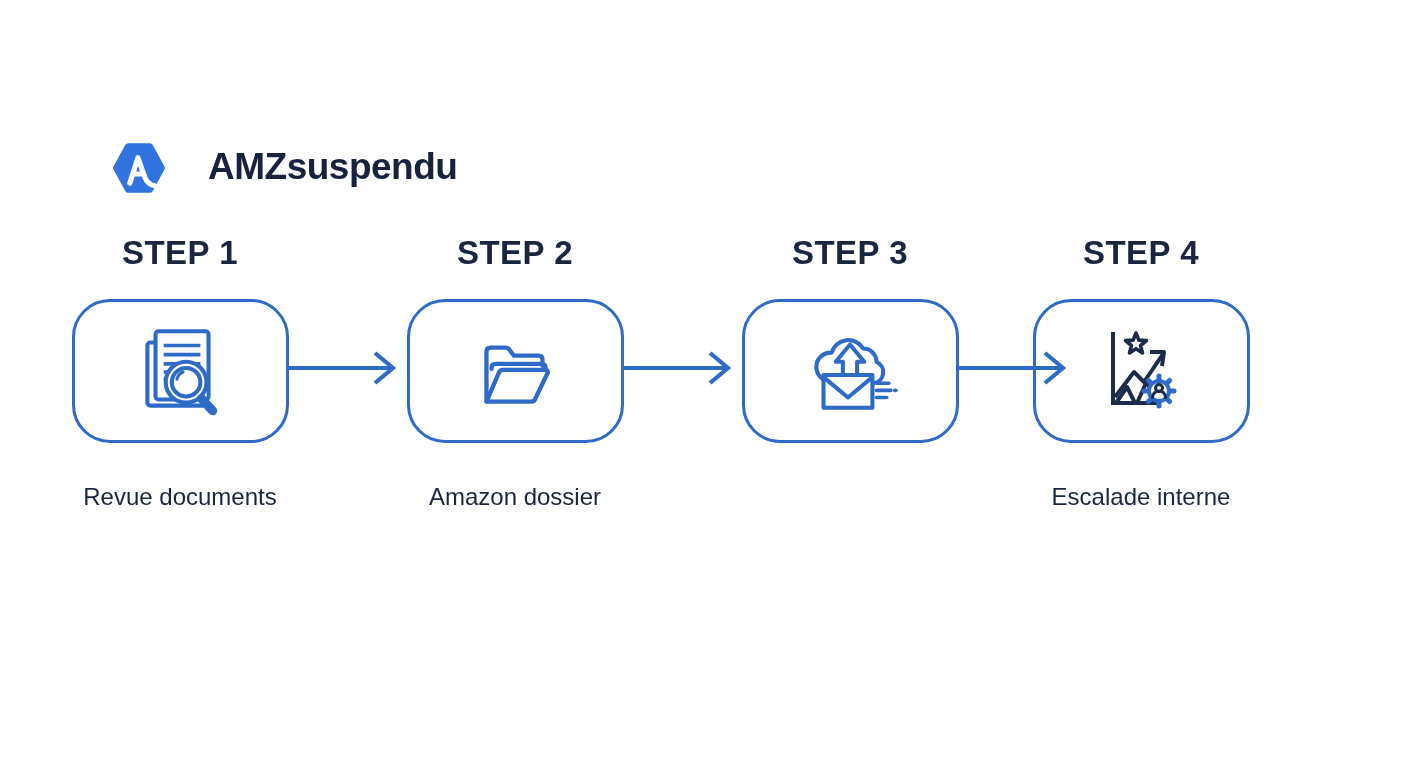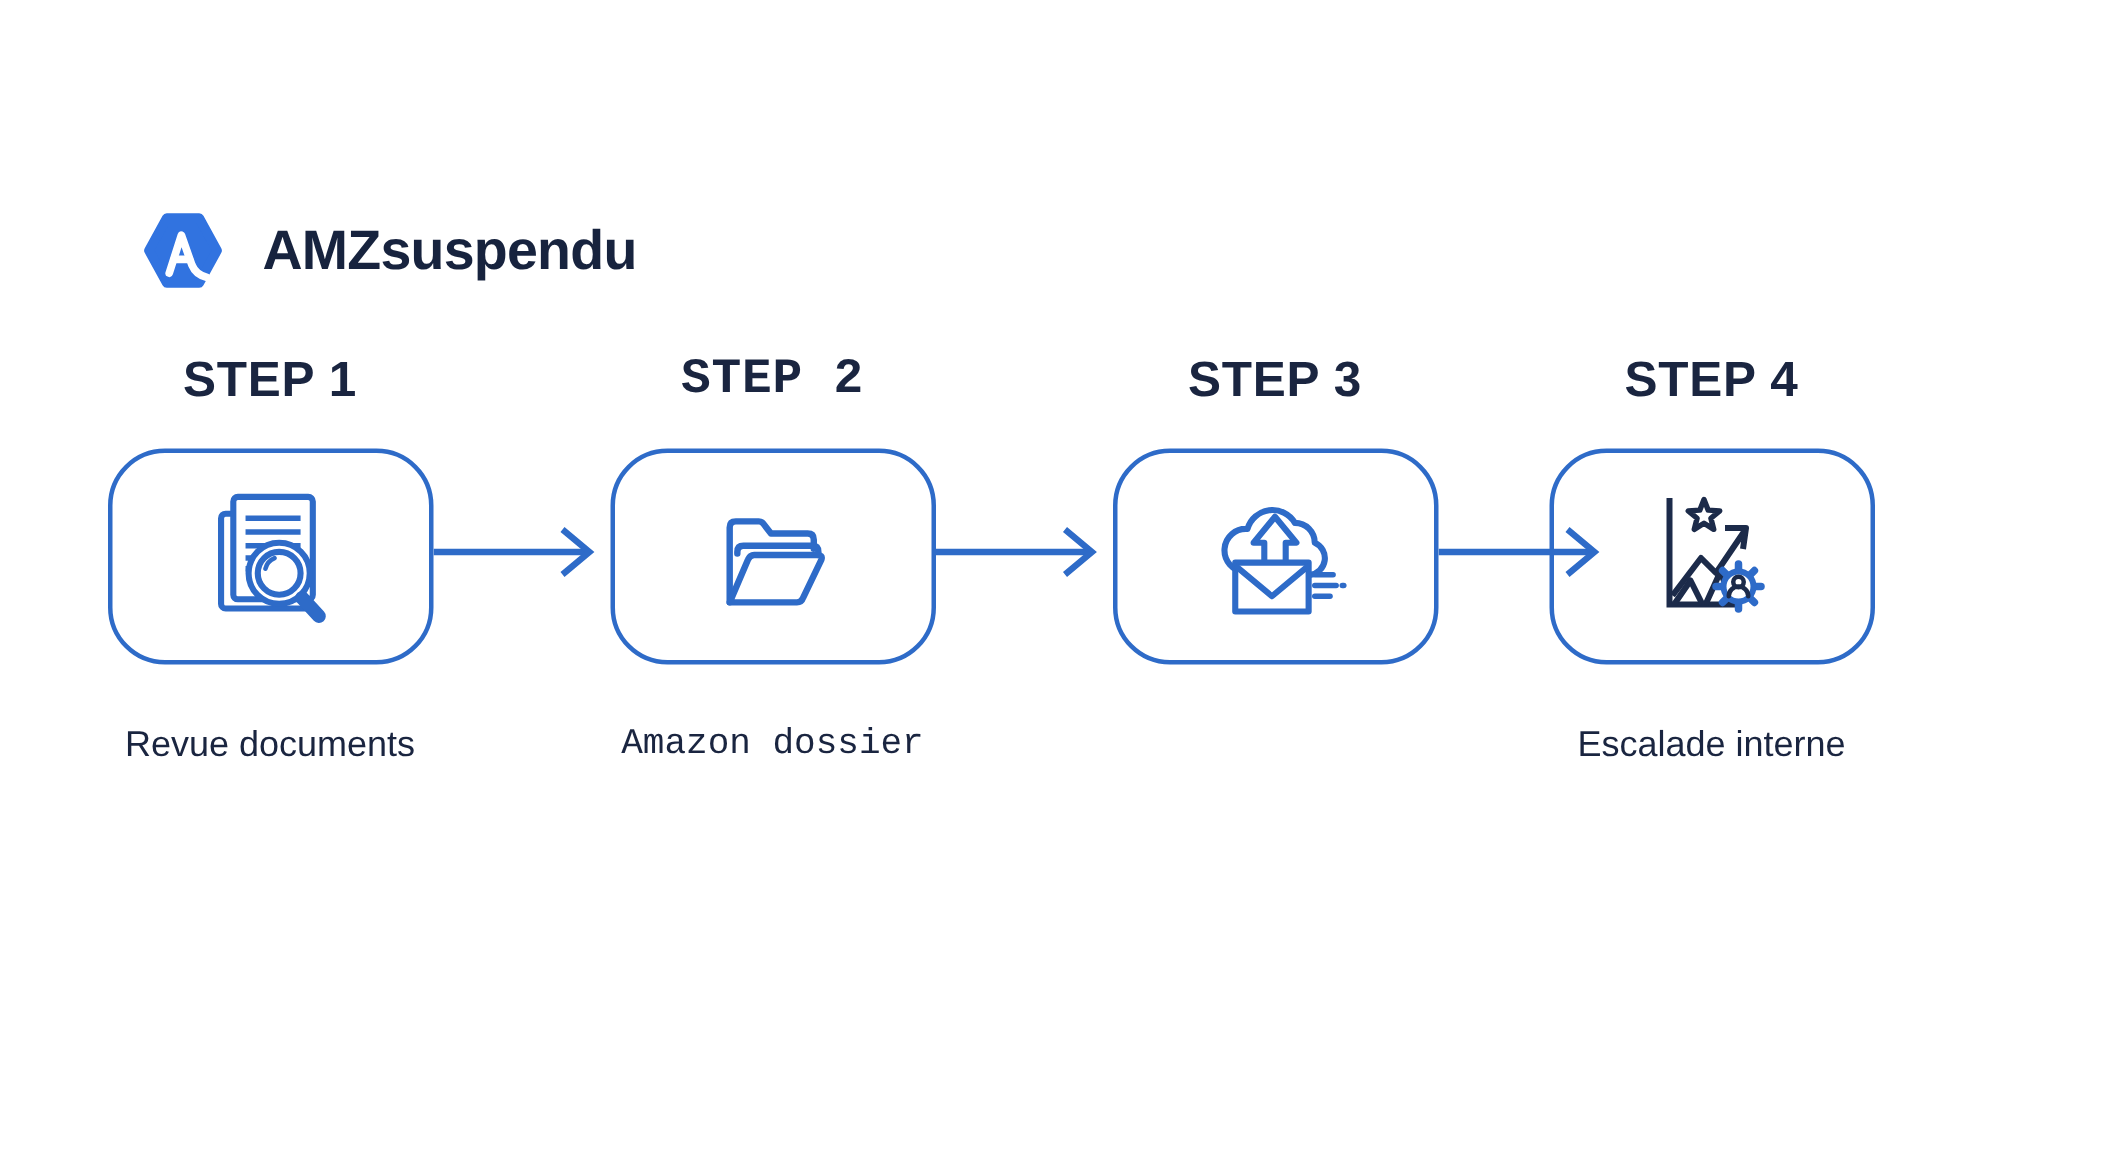--- a/index.html
+++ b/index.html
@@ -4,36 +4,36 @@
 <style>
   html,body{margin:0;padding:0;}
   body{
     width:1408px;height:768px;position:relative;overflow:hidden;
     background:#ffffff;
     font-family:"Liberation Sans", sans-serif;
     color:#1a2540;
   }
   
   .logo{
-    position:absolute;left:95px;top:139px;height:56px;
-    display:flex;align-items:center;gap:26px;
+    position:absolute;left:112px;top:139px;height:56px;
+    display:flex;align-items:flex-end;gap:42px;
   }
   .logo svg{display:block;}
   .brand{
     font-size:37px;font-weight:700;letter-spacing:-0.5px;color:#17233e;
     line-height:56px;white-space:nowrap;
   }
   
   .step-col{
     position:absolute;top:233px;width:260px;
     display:flex;flex-direction:column;align-items:center;
     transform:translateX(-50%);
   }
   .step-col.c1{left:180px;}
-  .step-col.c2{left:515px;font-family:Liberation Mono, monospace;}
+  .step-col.c2{left:515px;}
   .step-col.c3{left:850px;}
   .step-col.c4{left:1141px;}
   .step-heading{
     font-size:33px;font-weight:700;letter-spacing:0.5px;color:#1a2540;
     margin:0 0 26px 0;line-height:1.2;
   }
   .step-box{
     width:217px;height:144px;box-sizing:border-box;
     border:3px solid #2e6bc8;border-radius:38px;
     display:flex;align-items:center;justify-content:center;

